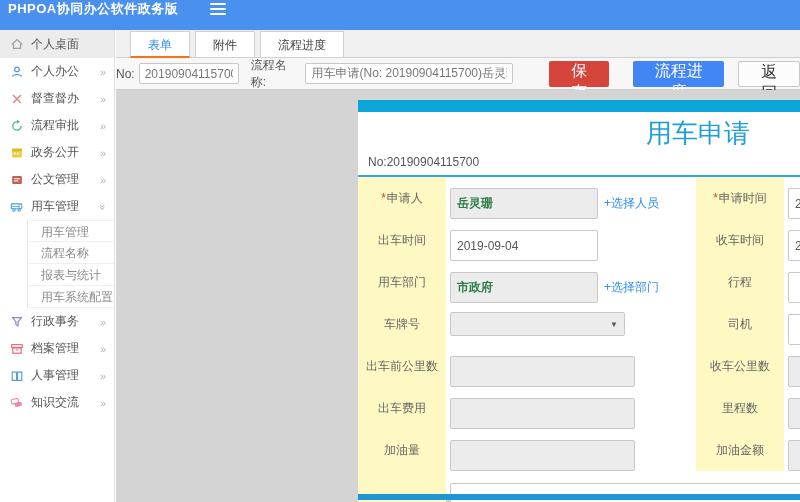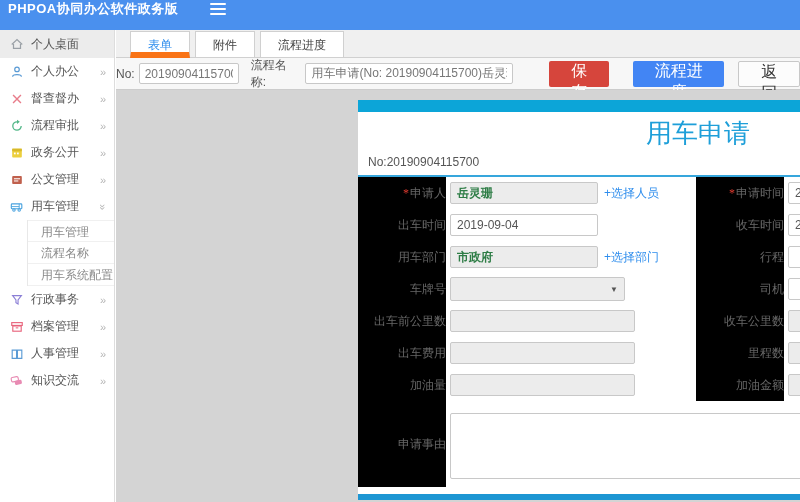--- a/index.html
+++ b/index.html
@@ -23,21 +23,21 @@
   .submenu { border-left:1px solid #e8e8e8; margin-left:27px; }
   .subitem { height:22px; line-height:22px; font-size:12px; color:#8a8a8a; padding-left:13px;
     border-bottom:1px solid #f0f0f0; cursor:pointer; white-space:nowrap; }
   .subitem:first-child { border-top:1px solid #f0f0f0; }
 
   
   .content { margin-left:116px; }
   .tabbar { height:28px; background:#f0f0f0; border-bottom:1px solid #d0d0d0; padding-left:14px; display:flex; align-items:flex-end; }
   .tab { height:27px; line-height:26px; padding:0 17px; background:#fff; border:1px solid #d0d0d0;
     font-size:12px; color:#444; margin-right:5px; margin-bottom:-1px; cursor:pointer; }
-  .tab.active { color:#2e8ded; border-bottom:6px solid #f97316; }
+  .tab.active { color:#2e8ded; border-bottom:2px solid #f97316; }
 
   .formbar { height:32px; background:#f7f7f7; border-bottom:1px solid #ccc; display:flex; align-items:center; font-size:12px; color:#555; }
   .formbar input { height:21px; border:1px solid #c8c8c8; border-radius:2px; font-size:12px; color:#777; padding:0 5px; background:#fff; }
   .inp-no { width:100px; margin-left:4px; }
   .inp-flow { width:210px; margin-left:4px; }
   .lbl-flow { margin-left:12px; }
   .btn { height:26px; font-size:16px; padding:0 14px; border:none; border-radius:2px; cursor:pointer; }
   .btn-save { background:#d6453c; color:#fff; margin-left:36px; }
   .btn-forward { background:#4285f4; color:#fff; margin-left:24px; }
   .btn-back { background:#fcfcfc; color:#333; border:1px solid #c8c8c8; margin-left:14px; }
@@ -47,24 +47,24 @@
   
   .panel { position:absolute; left:242px; top:10px; width:680px; height:400px; background:#fff; }
   .panel-topbar { height:12px; background:#0ca5d8; }
   .panel-bottombar { height:6px; background:#1d96d3; position:absolute; left:0; right:0; bottom:0; }
   .ftitle { text-align:center; font-size:26px; line-height:34px; margin-top:4px; color:#1e9fd9; }
   .fno { font-size:12px; color:#555; margin:5px 0 6px 10px; line-height:14px; }
   .fhr { border:none; border-top:2px solid #36a6dc; }
 
   table.ftable { width:100%; border-collapse:collapse; table-layout:fixed; }
   .ftable td { height:32px; vertical-align:middle; font-size:12px; }
-  td.flabel { background:#000000; text-align:right; color:#666;font-family:Liberation Serif, serif; }
+  td.flabel { background:#fef9c3; text-align:center; color:#666; }
   td.ffield { padding-left:4px; }
   .req { color:#e03a2f; margin-right:1px; }
-  .fi { height:22px; border:1px solid #c8c8c8; border-radius:2px; font-size:12px; padding:0 6px; color:#555; background:#fff; }
+  .fi { height:31px; border:1px solid #c8c8c8; border-radius:2px; font-size:12px; padding:0 6px; color:#555; background:#fff;margin-top:11px; }
   .ro { background:#ececec; color:#2e7d46; font-weight:bold; }
   .w1 { width:148px; } .w2 { width:185px; } .wr { width:150px; }
   .plink { color:#2e8ded; text-decoration:none; font-size:12px; margin-left:6px; cursor:pointer; }
   .selbox { width:175px; height:24px; background:#ececec; border:1px solid #c8c8c8; border-radius:2px;
     display:inline-flex; align-items:center; justify-content:flex-end; padding-right:6px; cursor:pointer; }
   .selbox .arrow { font-size:8px; color:#555; }
   td.reason-label { height:86px; }
   .ftextarea { width:545px; height:66px; border:1px solid #c8c8c8; border-radius:2px; resize:none; margin-top:6px; font-size:12px; font-family:inherit; }
 </style>
 </head>
@@ -143,20 +143,21 @@
         <circle cx="4.5" cy="11.5" r="1.4" fill="none" stroke="#4aa3df" stroke-width="1.2"></circle>
         <circle cx="10.5" cy="11.5" r="1.4" fill="none" stroke="#4aa3df" stroke-width="1.2"></circle>
       </svg>
     <span class="lbl">用车管理</span>
     <span class="chev down">»</span>
   </div>
 
   <div class="submenu">
     <div class="subitem">用车管理</div>
     <div class="subitem">流程名称</div>
+    <div class="subitem">报表与统计</div>
     <div class="subitem">用车系统配置</div>
   </div>
 
   <div class="sitem">
     <svg class="ic" viewBox="0 0 16 16">
         <path d="M3 3h10L9.2 7.8V12.5L6.8 11V7.8Z" fill="none" stroke="#8b7fd6" stroke-width="1.3"></path>
       </svg>
     <span class="lbl">行政事务</span>
     <span class="chev">»</span>
   </div>

